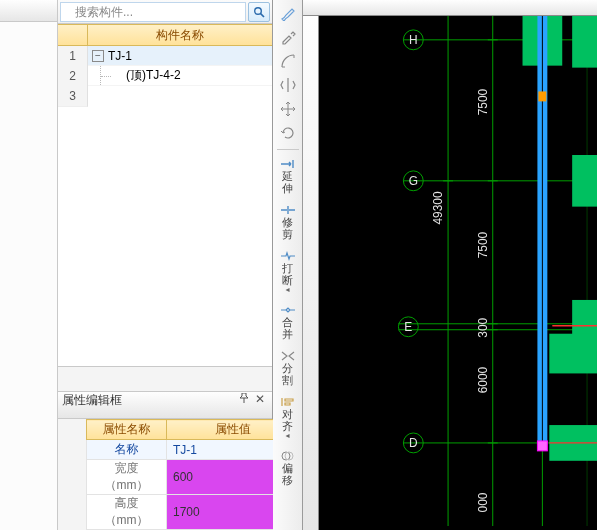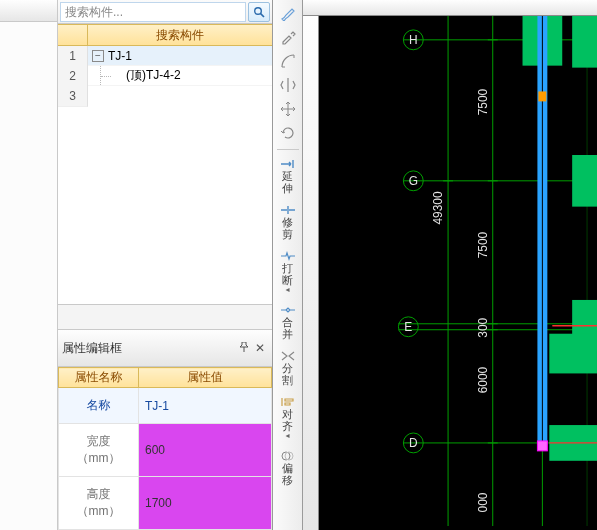--- a/index.html
+++ b/index.html
@@ -7,45 +7,45 @@
   .root { display: flex; width: 100%; height: 100%; }
 
   
   .gutter { width: 58px; height: 100%; background: linear-gradient(#f7f7f7,#ececec); border-right: 1px solid #c9c9c9; display:flex; flex-direction:column; }
   .gutter .ghead { height: 22px; border-bottom:1px solid #c9c9c9; background:linear-gradient(#fefefe,#e6e6e6);}
   .gutter .gbody { flex:1; background:#fcfcfc; }
 
   
   .leftpanel { width: 215px; height: 100%; display:flex; flex-direction:column; border-right:1px solid #9a9a9a; background:#fff; }
   .searchbar { height: 24px; display:flex; align-items:center; border-bottom:1px solid #c9c9c9; background:linear-gradient(#fbfbfb,#efefef); }
-  .searchbar input { flex:1; height:20px; margin:0 2px; border:1px solid #bfd6ec; padding:0 4px; color:#333; background:#fff; }
+  .searchbar input { flex:1; height:20px; margin:0 2px; border:1px solid #bfd6ec; padding:0 14px; color:#333; background:#fff; }
   .searchbar input::placeholder { color:#8a8a8a; }
   .searchbtn { width:22px; height:20px; margin-right:2px; border:1px solid #9cc1e0; background:linear-gradient(#f4faff,#d8ecfb); display:flex; align-items:center; justify-content:center; color:#2a6aac; cursor:pointer; border-radius:2px; }
 
   .treeheader { height:22px; background:linear-gradient(#fff0c7,#ffe29a); display:flex; border-top:1px solid #d9b95a; border-bottom:1px solid #d9b95a; }
   .treeheader .rownumhead { width:30px; border-right:1px solid #d9b95a; }
   .treeheader .nametitle { flex:1; text-align:center; line-height:20px; color:#8a4b00; }
 
   .tree { flex:1; overflow:auto; background:#fff; border-bottom:1px solid #c9c9c9; }
   .treerow { display:flex; height:20px; align-items:center; }
   .treerow .rownum { width:30px; text-align:center; color:#555; background:#f4f4f4; border-right:1px solid #e0e0e0; border-bottom:1px solid #eee; line-height:20px; }
   .treerow .cell { flex:1; display:flex; align-items:center; padding-left:4px; border-bottom:1px solid #f4f4f4; height:100%; }
   .treerow.selected .cell { background:#e6f1fb; }
   .toggle { width:12px; height:12px; border:1px solid #8a8a8a; display:inline-flex; align-items:center; justify-content:center; margin-right:4px; font-size:10px; line-height:1; color:#555; }
   .childindent { display:inline-block; width:20px; height:100%; border-left:1px dotted #b9b9b9; margin-left:8px; margin-right:6px; position:relative; }
   .childindent::after { content:""; position:absolute; top:50%; left:0; width:10px; border-top:1px dotted #b9b9b9; }
 
   
   .proppanel { background:#f4f4f4; }
-  .proptitle { height:38px; display:flex; align-items:center; padding:0 4px; background:linear-gradient(#fefefe,#e6e6e6); border-top:1px solid #c9c9c9; border-bottom:1px solid #c9c9c9;margin-top:24px; }
+  .proptitle { height:28px; display:flex; align-items:flex-start; padding:0 4px; background:linear-gradient(#fefefe,#e6e6e6); border-top:1px solid #c9c9c9; border-bottom:1px solid #c9c9c9;margin-top:24px; }
   .proptitle .t { flex:1; color:#333; }
   .proptitle .pin, .proptitle .x { width:16px; text-align:center; color:#555; cursor:pointer; }
-  .proptable { width:100%; border-collapse:collapse; }
+  .proptable { width:100%; border-collapse:collapse;margin-left:28px; }
   .proptable th { background:linear-gradient(#fff0c7,#ffe29a); color:#8a4b00; text-align:center; height:20px; border:1px solid #d9b95a; font-weight:normal; }
-  .proptable td { height:20px; border:1px solid #e3e3e3; padding:9px 6px; }
+  .proptable td { height:20px; border:1px solid #e3e3e3; padding:0 6px; }
   .proptable td.key { text-align:center; color:#737373; background:#fff; width:80px; }
   .proptable td.val { color:#333; background:#d946ef; }
   .proptable tr.hi td.key { color:#1549a0; background:#f1f7ff; }
   .proptable tr.hi td.val { color:#1549a0; background:#f1f7ff; }
 
   
   .toolstrip { width:30px; background:linear-gradient(to right,#fbfbfb,#ececec); border-right:1px solid #9a9a9a; display:flex; flex-direction:column; align-items:center; padding-top:2px; gap:2px; }
   .tool { width:24px; min-height:22px; display:flex; flex-direction:column; align-items:center; justify-content:center; color:#555; cursor:pointer; border:1px solid transparent; border-radius:2px; }
   .tool svg { pointer-events:none; }
   .tool .lbl { font-size:11px; line-height:12px; color:#444; text-align:center; writing-mode:horizontal-tb; }
@@ -77,21 +77,21 @@
       <div class="searchbtn">
         <svg width="12" height="12" viewBox="0 0 12 12">
             <circle cx="5" cy="5" r="3.3" fill="none" stroke="#2a6aac" stroke-width="1.4"></circle>
             <line x1="7.6" y1="7.6" x2="11" y2="11" stroke="#2a6aac" stroke-width="1.6"></line>
           </svg>
       </div>
     </div>
 
     <div class="treeheader">
       <div class="rownumhead"></div>
-      <div class="nametitle">搜索构件</div>
+      <div class="nametitle">构件名称</div>
     </div>
 
     <div class="tree">
       <div class="treerow selected">
         <div class="rownum">1</div>
         <div class="cell">
           <span class="toggle">−</span>
           <span>TJ-1</span>
         </div>
       </div>

